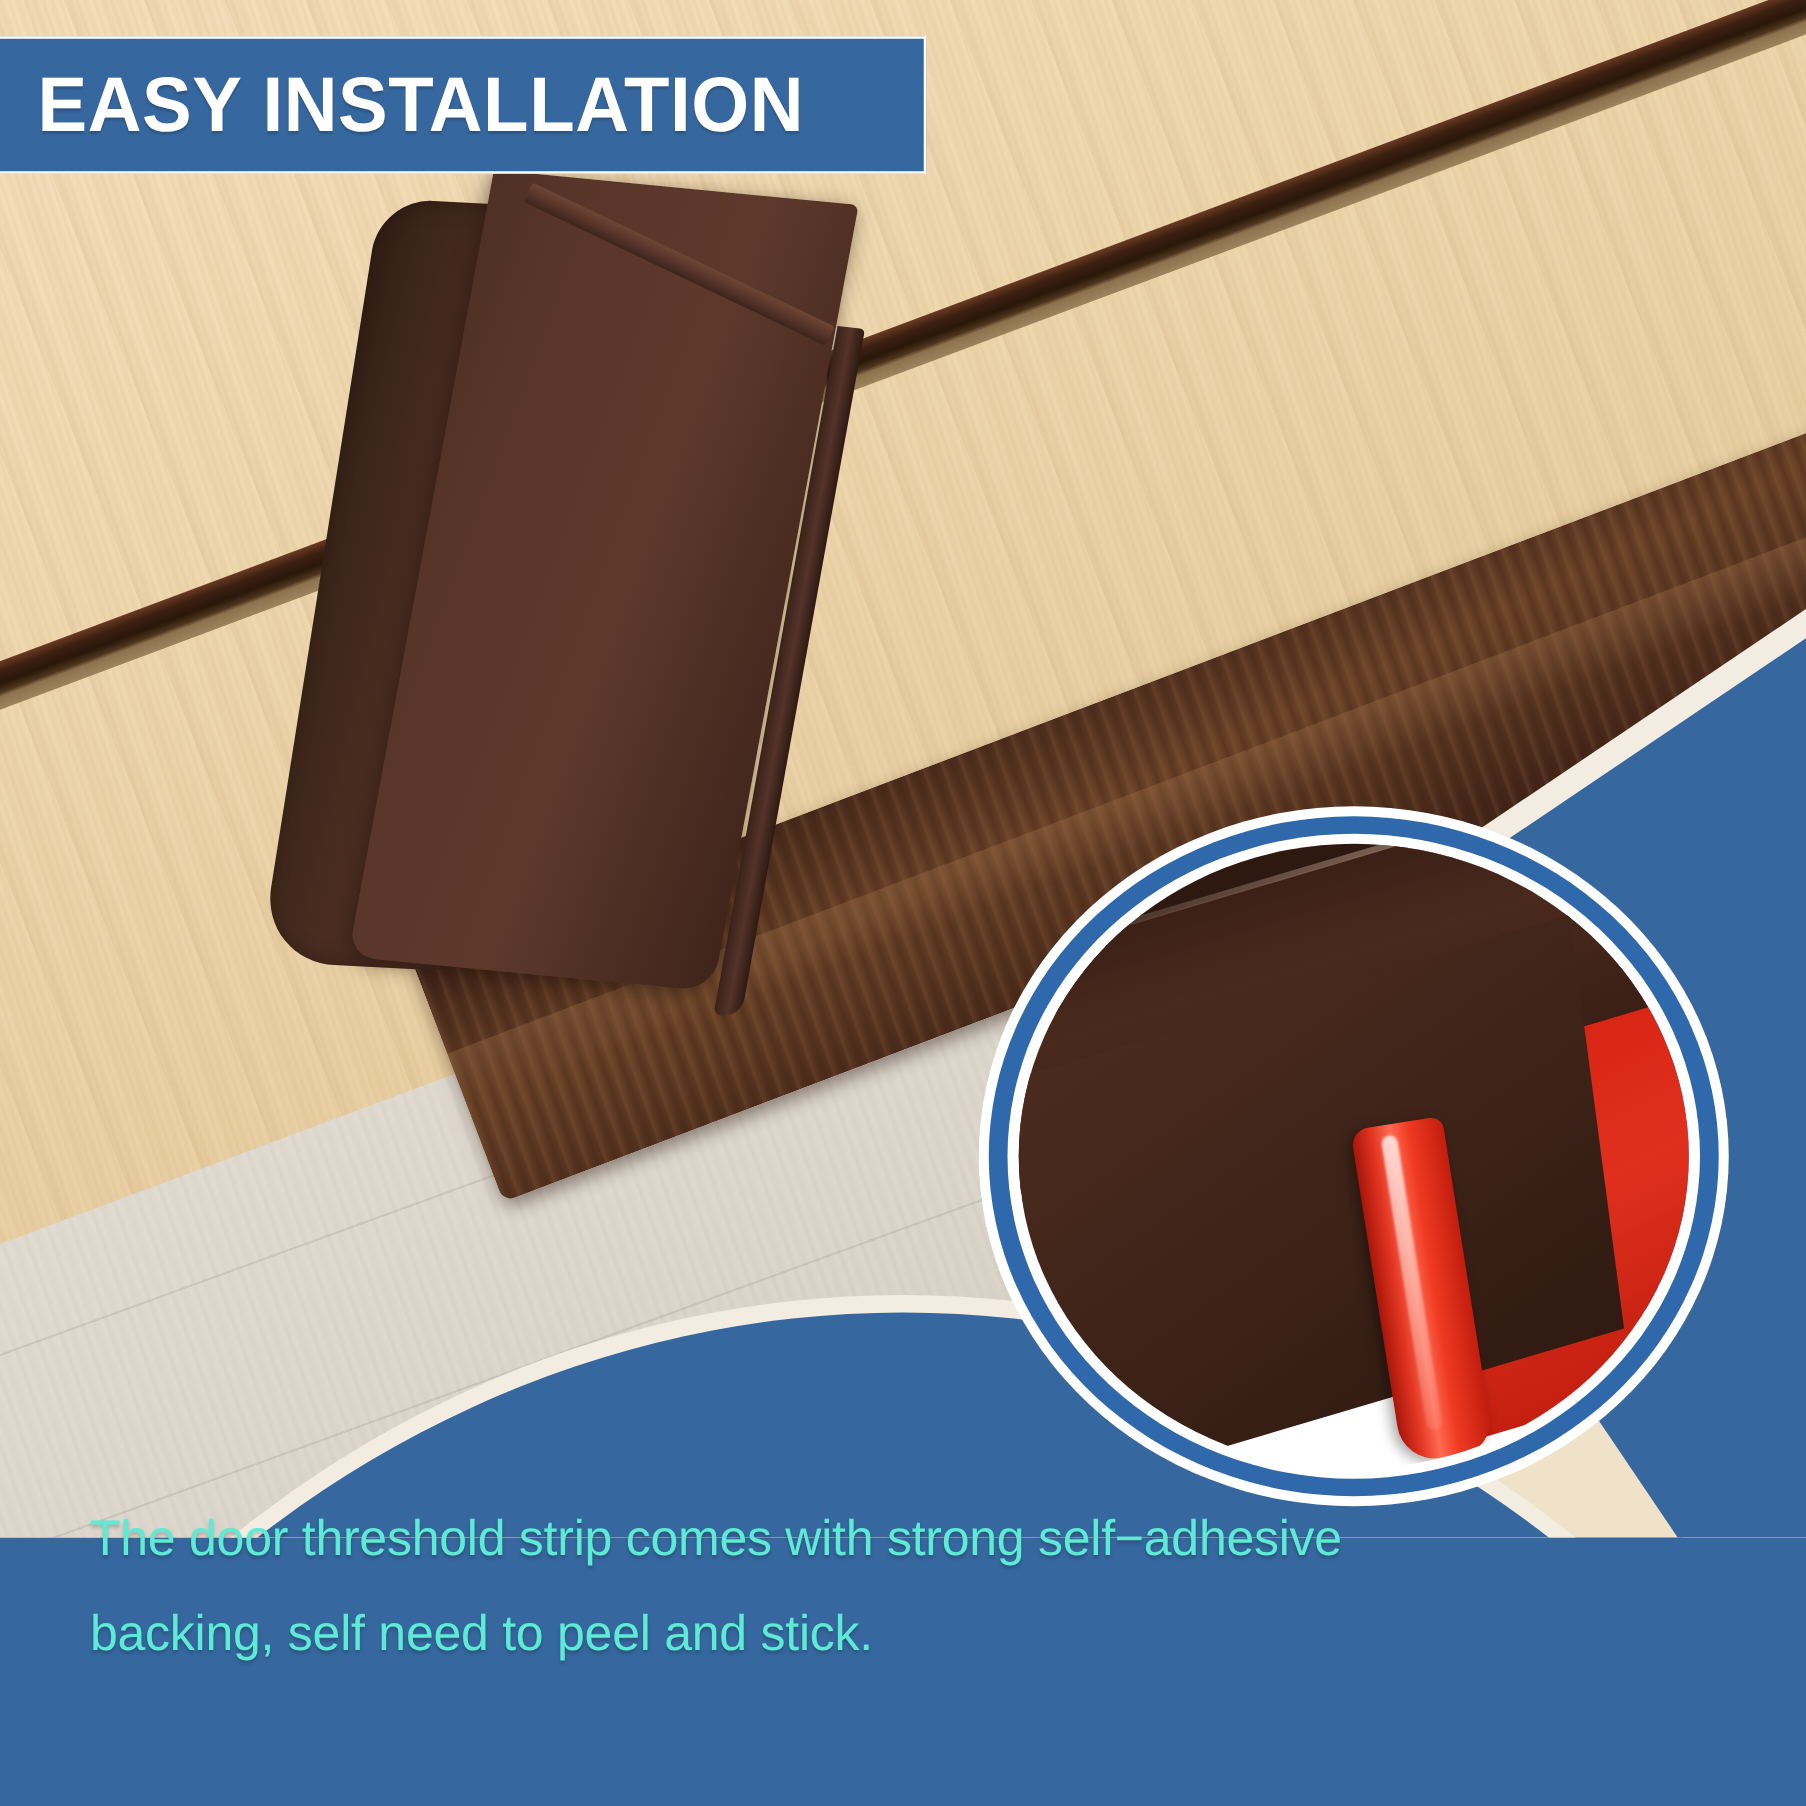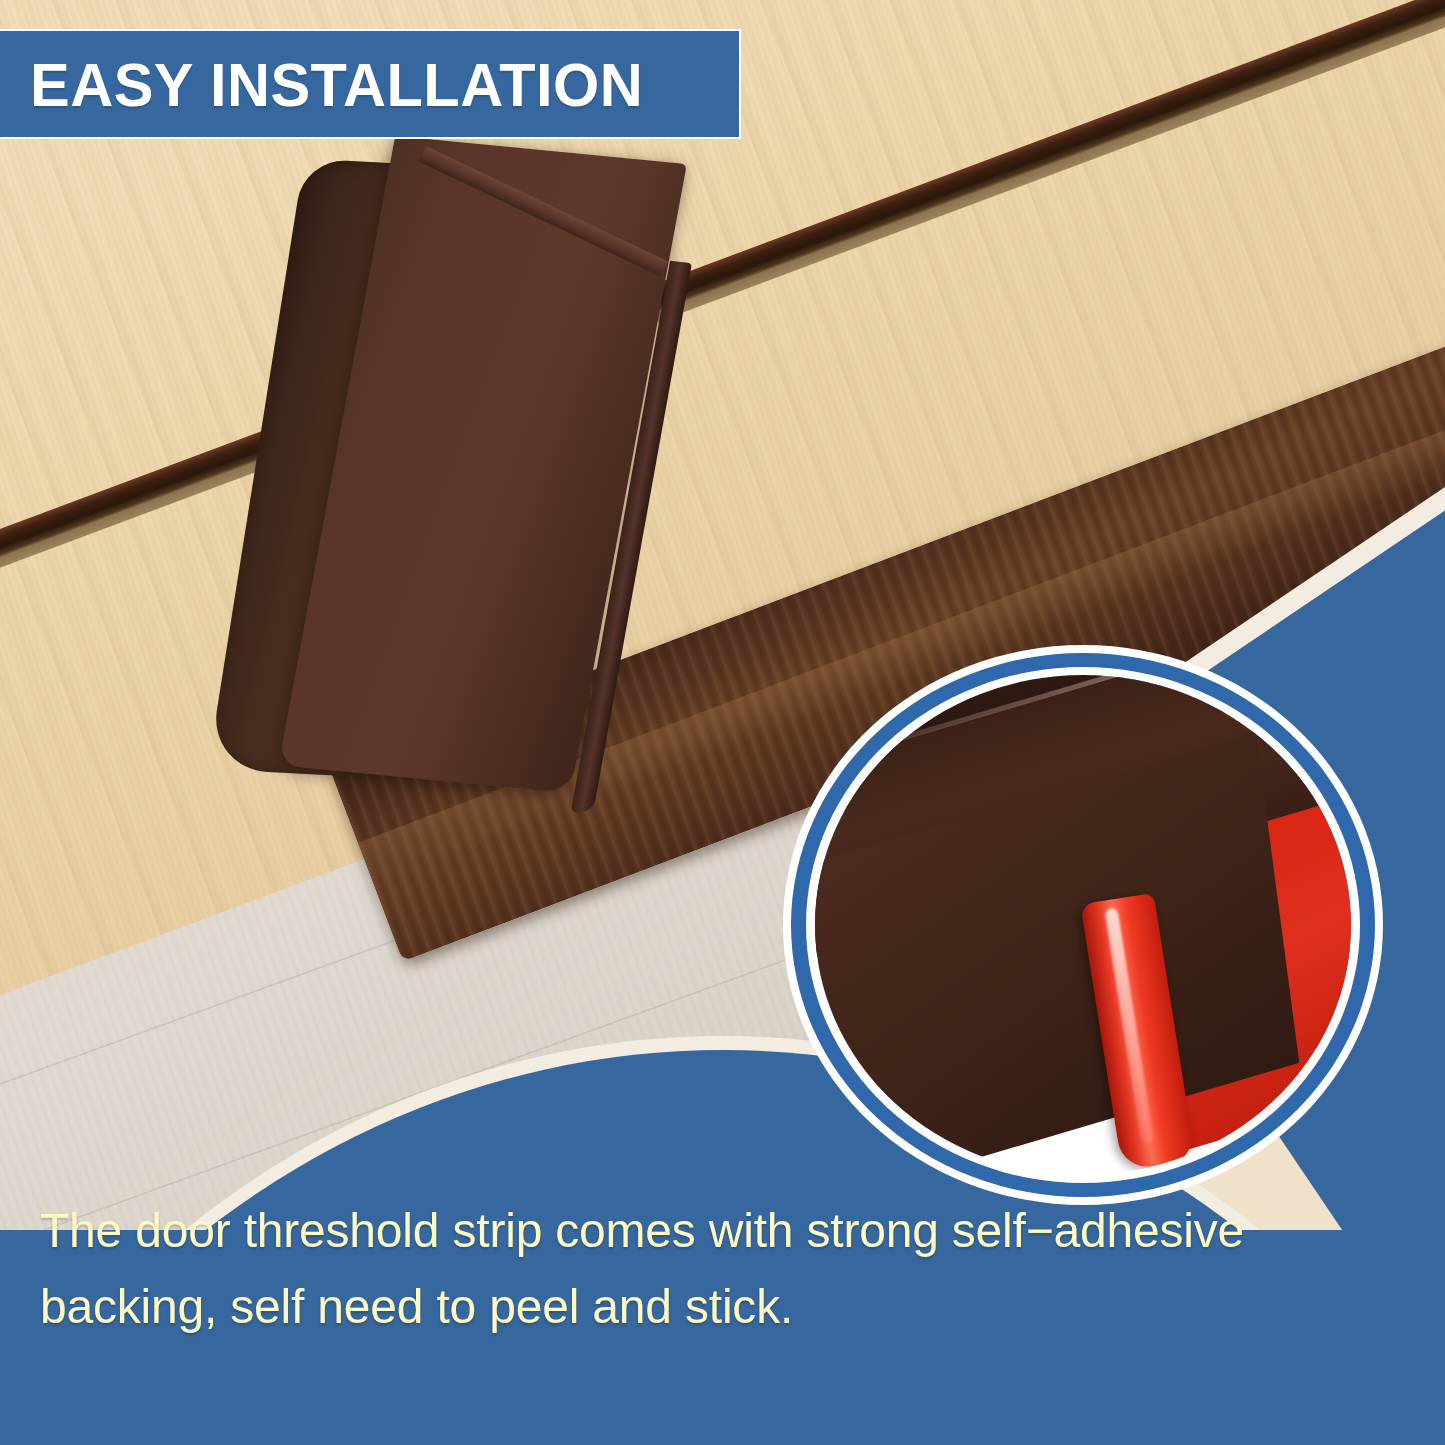--- a/index.html
+++ b/index.html
@@ -447,25 +447,25 @@
     width: 1445px;
     height: 300px;
     z-index: 20;
     display: flex;
     flex-direction: column;
     justify-content: flex-start;
     padding-top: 48px;
     box-sizing: border-box;
   }
   .caption {
-    color: #fef9c3;
-    font-size: 48px;
+    color: #5eead4;
+    font-size: 40px;
     line-height: 76px;
     font-weight: normal;
-    margin-left: 40px;
+    margin-left: 72px;
     max-width: 1340px;
     font-family: "Liberation Sans Narrow", "Liberation Sans", sans-serif;
     letter-spacing: -0.2px;
     text-shadow: 0 2px 3px rgba(0,0,0,0.22);
   }
   .caption-line { display: block; white-space: nowrap; }
 </style>
 </head>
 <body>
 

